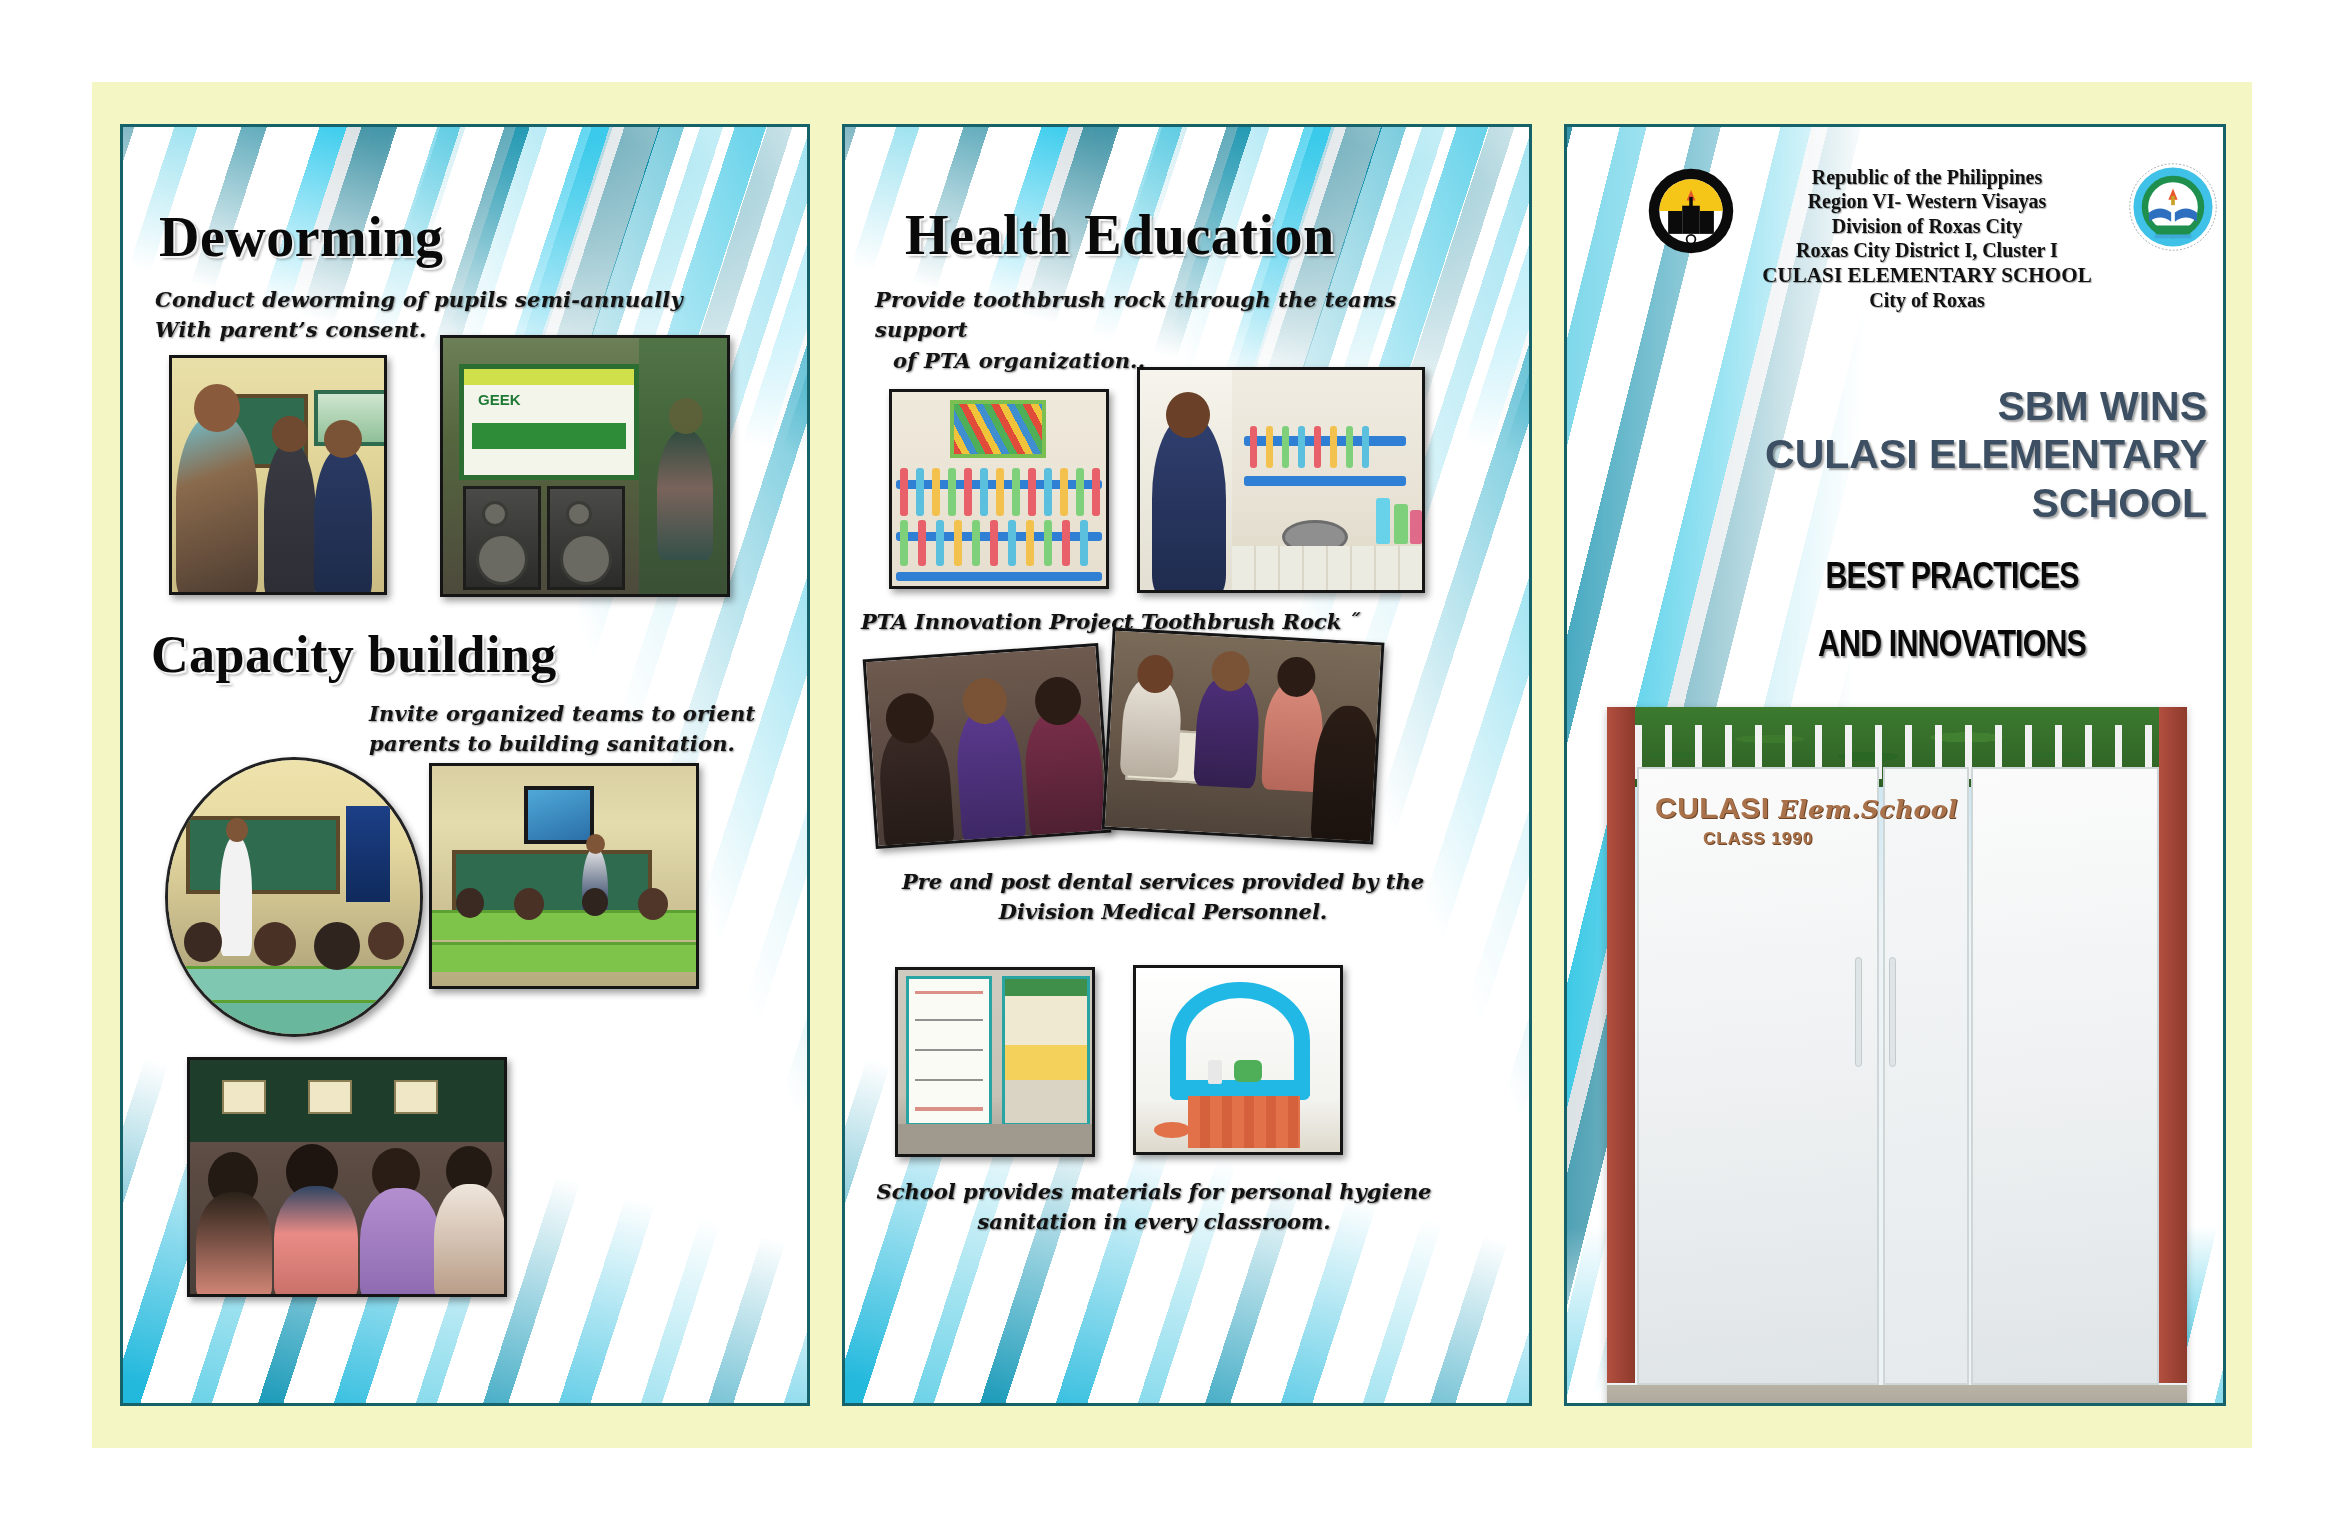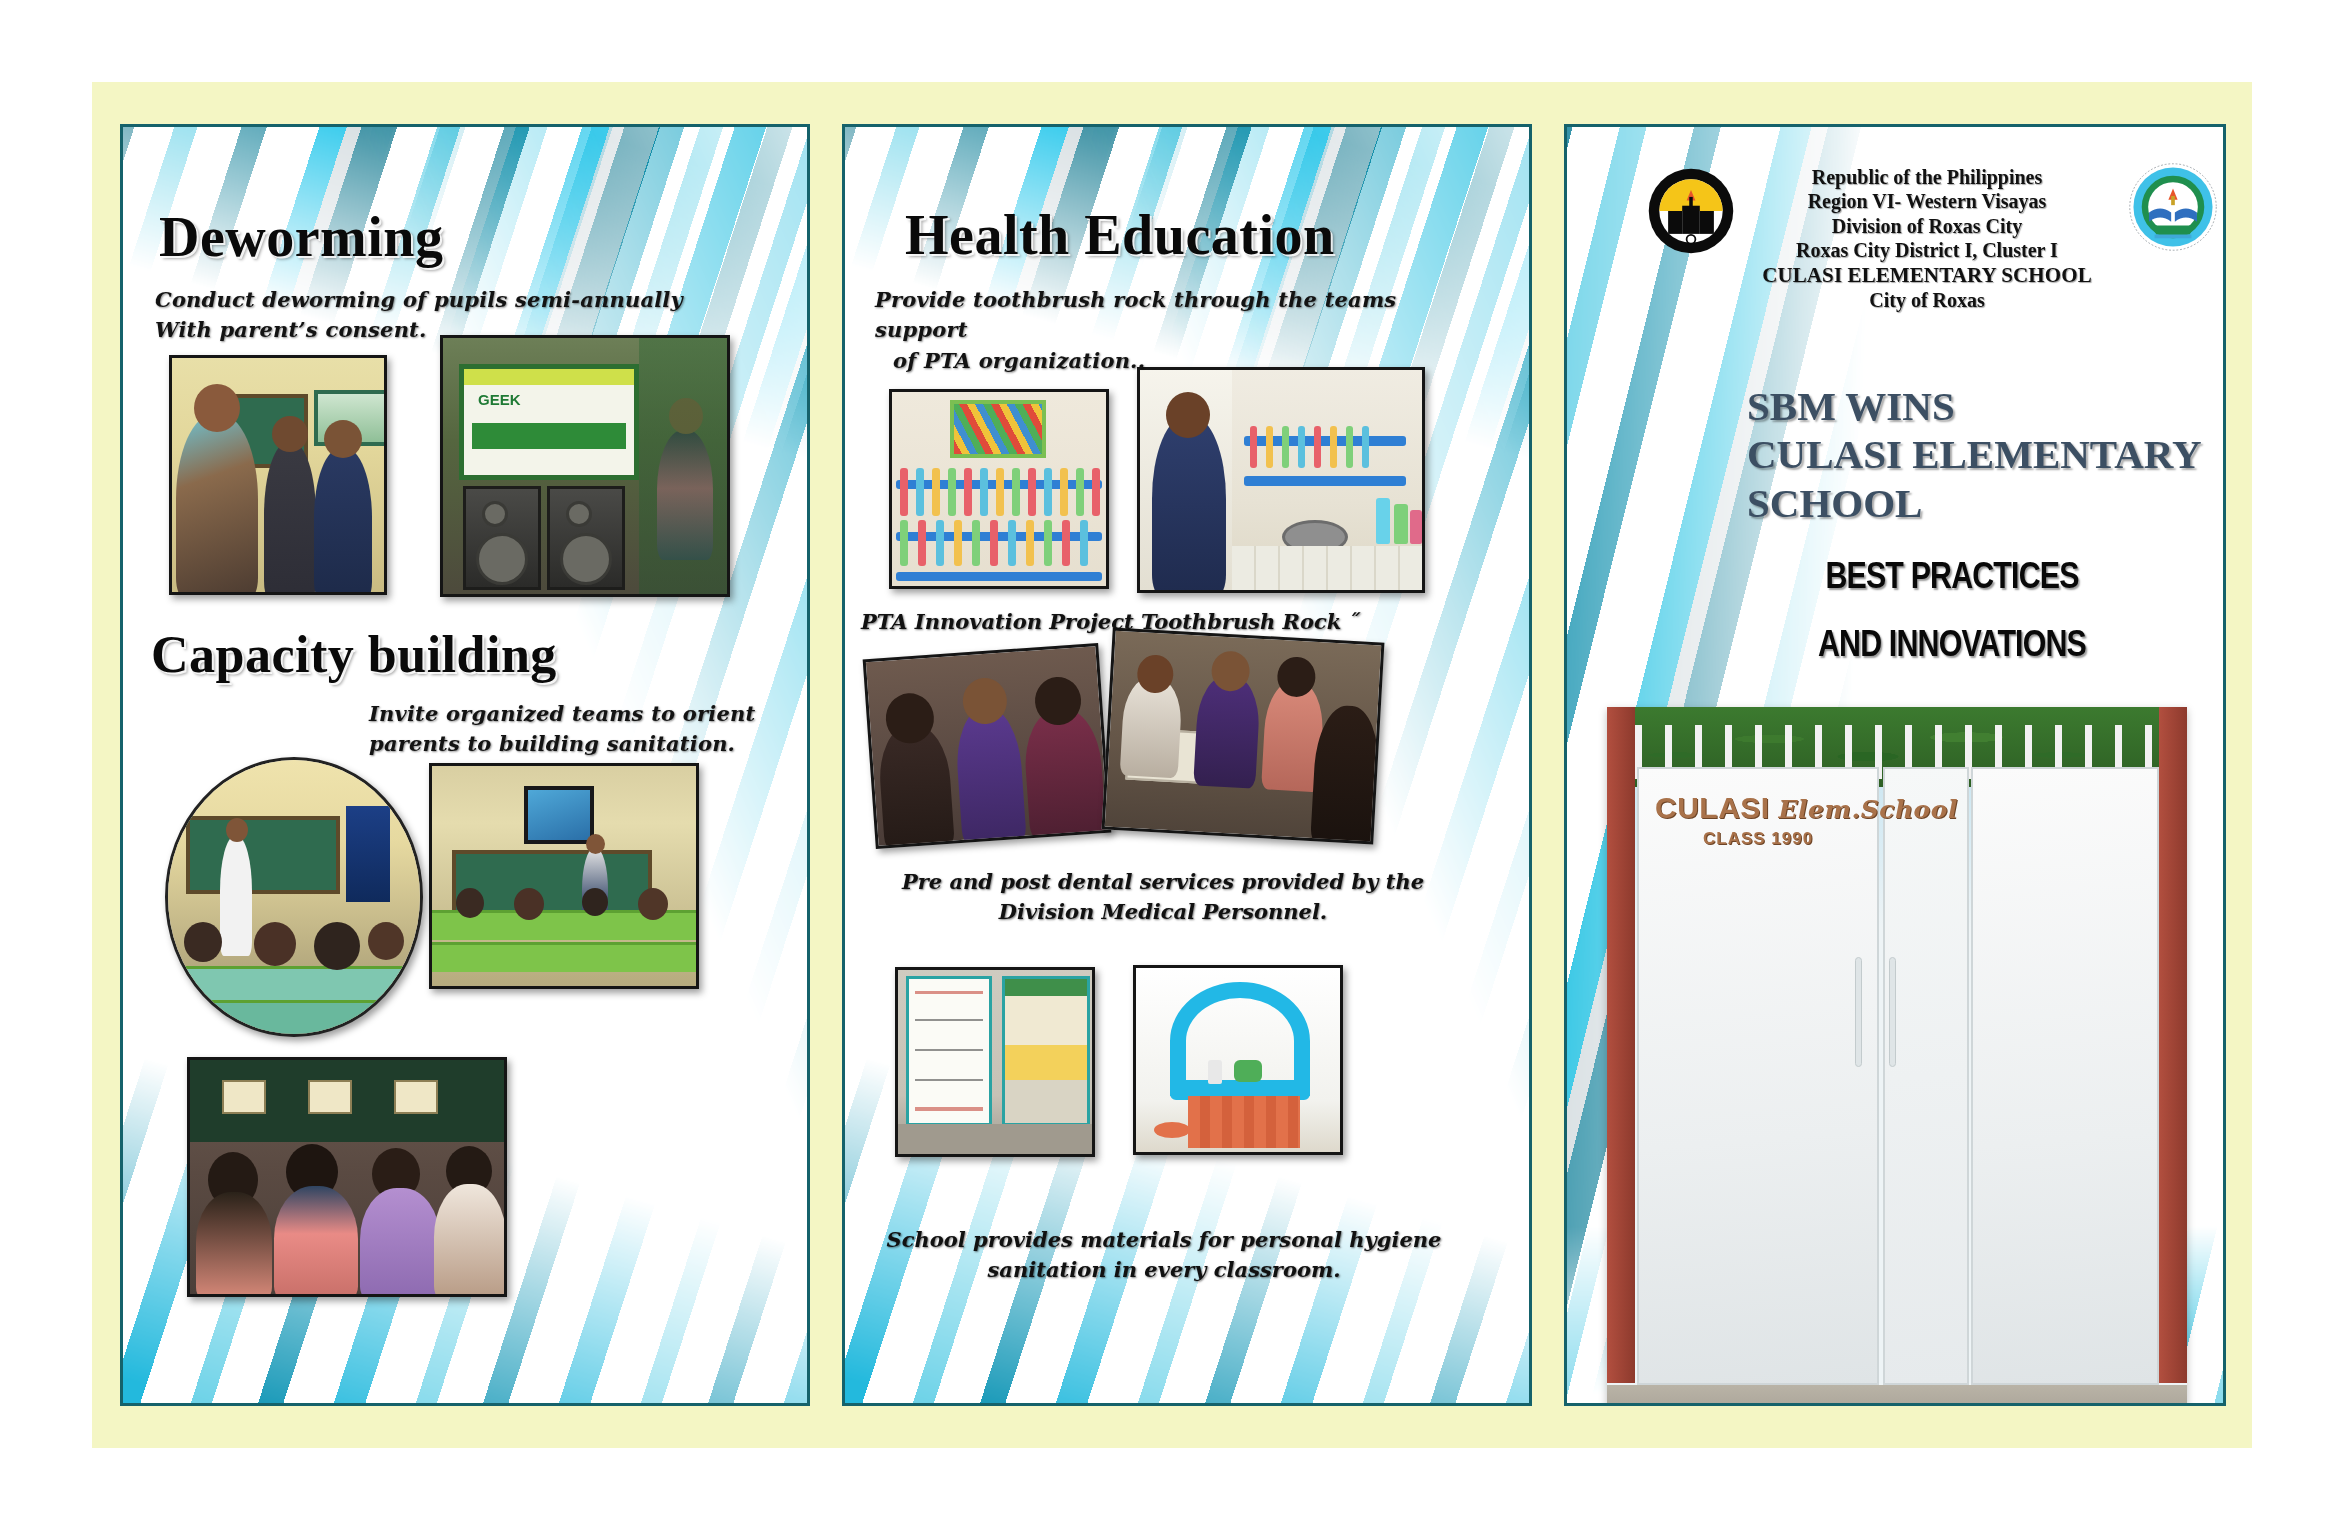--- a/index.html
+++ b/index.html
@@ -233,21 +233,22 @@
     font-size:20px;
     line-height:1.22;
     color:#111;
     text-shadow:1px 1px 1px rgba(0,0,0,.35);
   }
   .header-lines .wide{ font-size:21px; letter-spacing:.1px; }
 
   #cover-title{
     position:absolute;
     left:180px; top:255px; width:460px;
-    font-family:Liberation Serif, serif;
+    text-align:right;
+    font-family:Liberation Sans, sans-serif;
     font-weight:bold;
     font-size:41px;
     line-height:1.18;
     color:#3c4f63;
     text-shadow:2px 2px 2px rgba(0,0,0,.35);
     z-index:8;
   }
   #cover-subtitle{
     position:absolute;
     left:150px; top:415px; width:470px;
@@ -528,21 +529,21 @@
       <div class="scene s-handwash">
         <div class="arch" style="left:34px; top:14px; width:140px; height:118px;"></div>
         <div style="position:absolute;left:34px;top:112px;width:140px;height:16px;background:#22b8e6;"></div>
         <div class="skirt" style="left:52px; top:128px; width:112px; height:52px;"></div>
         <div class="bottle" style="left:72px; top:92px; width:14px; height:24px; background:#e8e8e8;"></div>
         <div style="position:absolute;left:98px;top:92px;width:28px;height:22px;background:#4fae58;border-radius:6px;"></div>
         <div style="position:absolute;left:18px;bottom:14px;width:36px;height:16px;background:#e2714a;border-radius:50%;"></div>
       </div>
     </div>
 
-    <div class="caption" style="left:14px; top:1050px; width:610px;margin-top:48px;">
+    <div class="caption" style="left:4px; top:1050px; width:610px;">
       <div>School provides materials for personal hygiene</div>
       <div>sanitation in every classroom.</div>
     </div>
   </div>
 
   <div class="panel" id="panel-cover">
 
     <div class="stripes stripes-cover-left"></div>
     <div class="stripes stripes-cover-bottom"></div>
 

